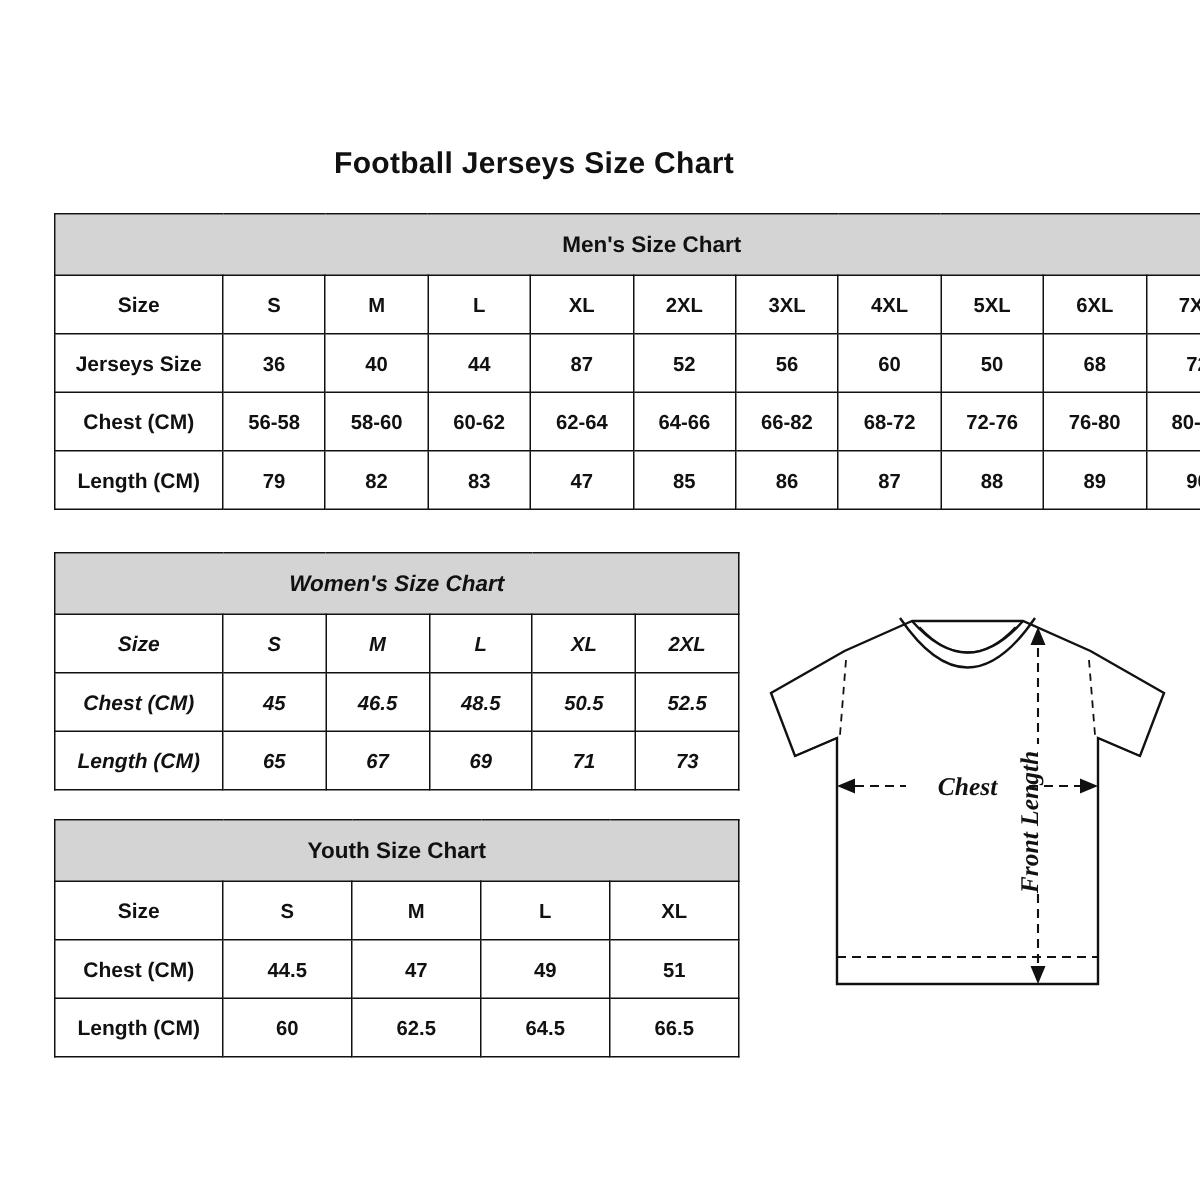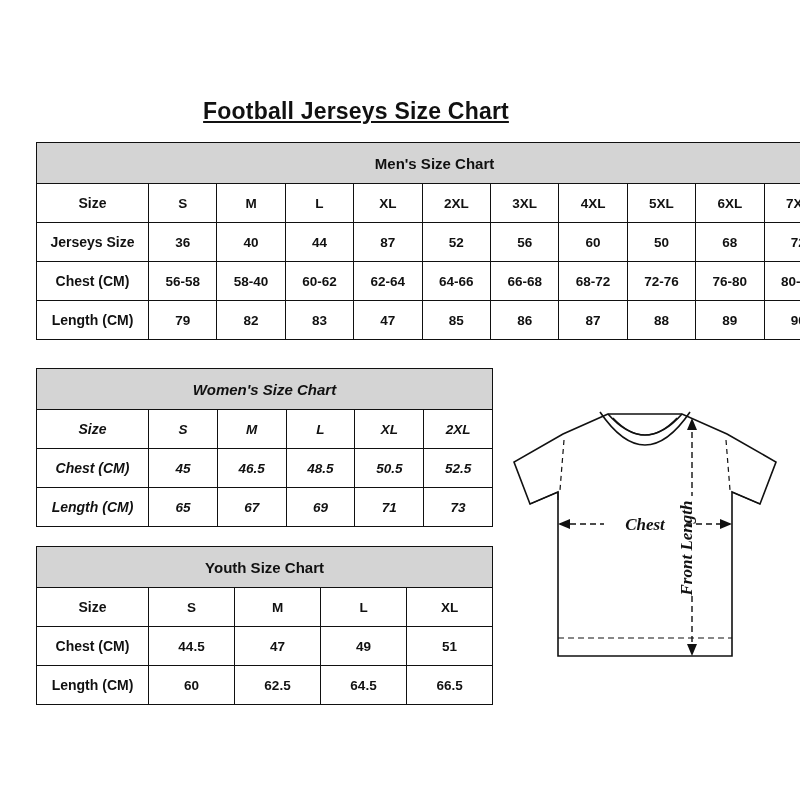--- a/index.html
+++ b/index.html
@@ -14,25 +14,24 @@
     color: #111111;
     overflow: hidden;
     position: relative;
   }
   #page-title {
     position: absolute;
     top: 98px;
     left: 0;
     width: 712px;
     text-align: center;
-    font-size: 23px;
+    font-size: 20px;
     font-weight: bold;
     letter-spacing: 0.2px;
     color: #111111;
-    text-decoration: underline;
   }
 
   table.size-table {
     position: absolute;
     border-collapse: collapse;
     table-layout: fixed;
     background: #ffffff;
   }
   table.size-table td, table.size-table th {
     border: 1px solid #111111;
@@ -148,25 +147,25 @@
       <td>52</td>
       <td>56</td>
       <td>60</td>
       <td>50</td>
       <td>68</td>
       <td>72</td>
     </tr>
     <tr class="data-row">
       <td class="label-cell">Chest (CM)</td>
       <td>56-58</td>
-      <td>58-40</td>
+      <td>58-60</td>
       <td>60-62</td>
       <td>62-64</td>
       <td>64-66</td>
-      <td>66-68</td>
+      <td>66-82</td>
       <td>68-72</td>
       <td>72-76</td>
       <td>76-80</td>
       <td>80-84</td>
     </tr>
     <tr class="data-row">
       <td class="label-cell">Length (CM)</td>
       <td>79</td>
       <td>82</td>
       <td>83</td>

